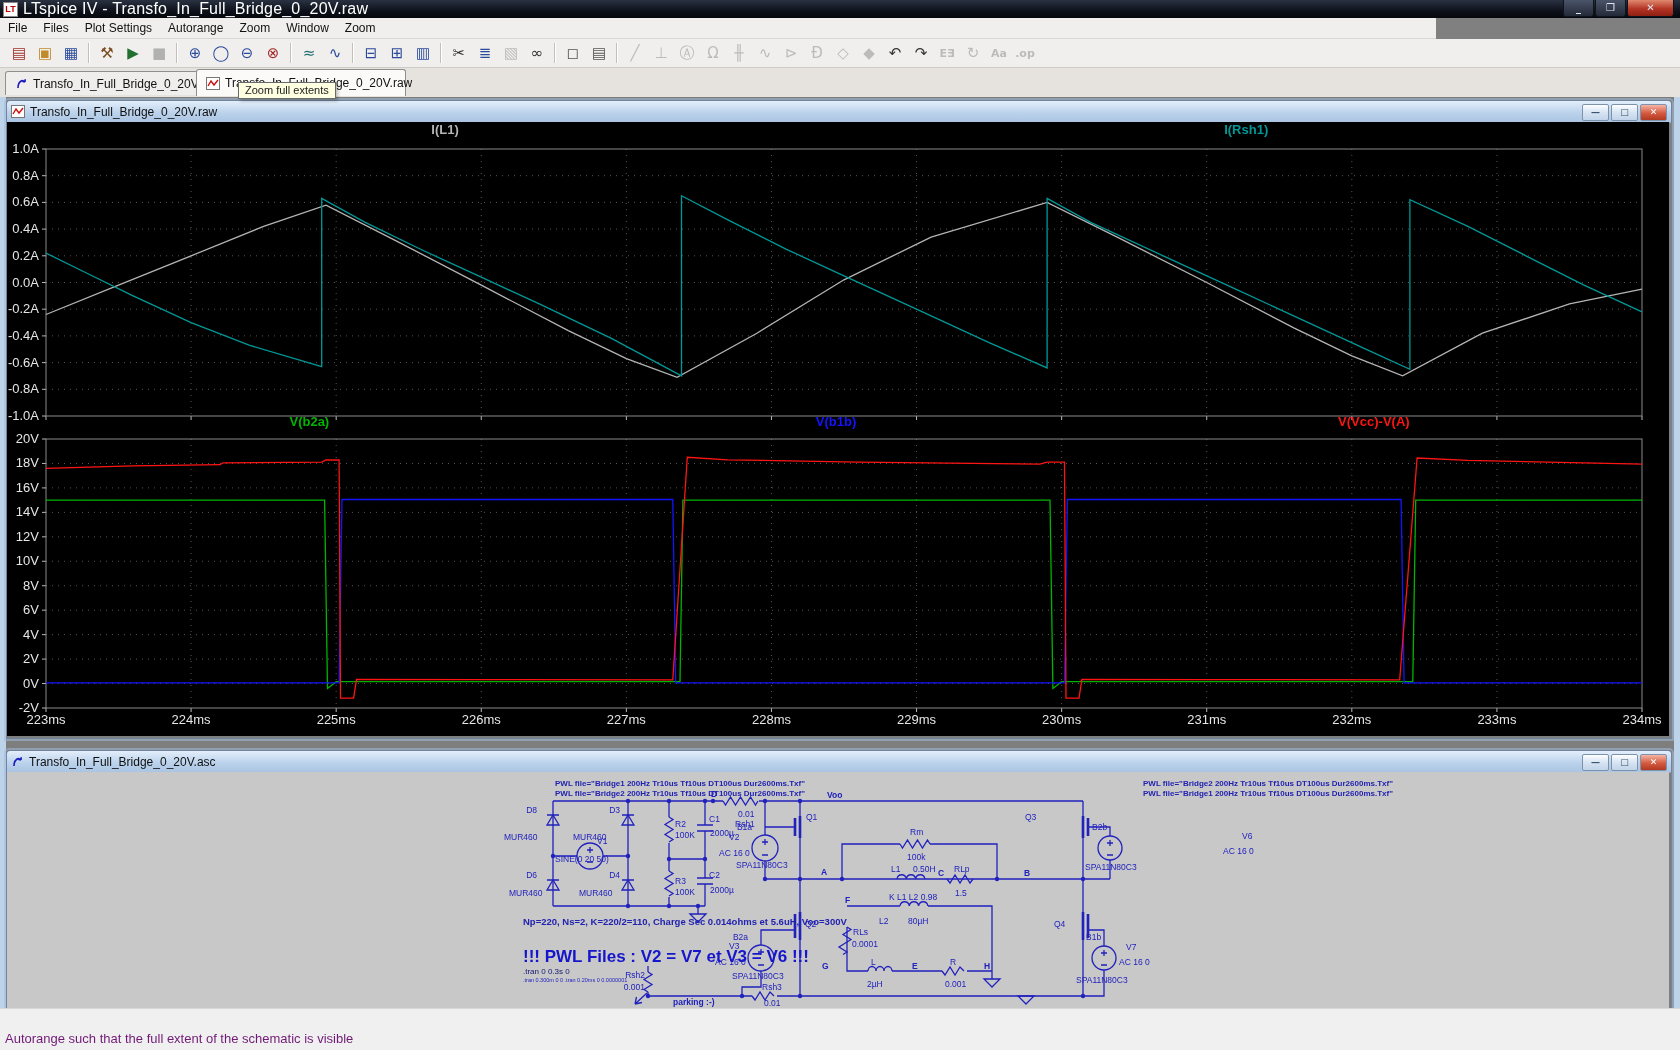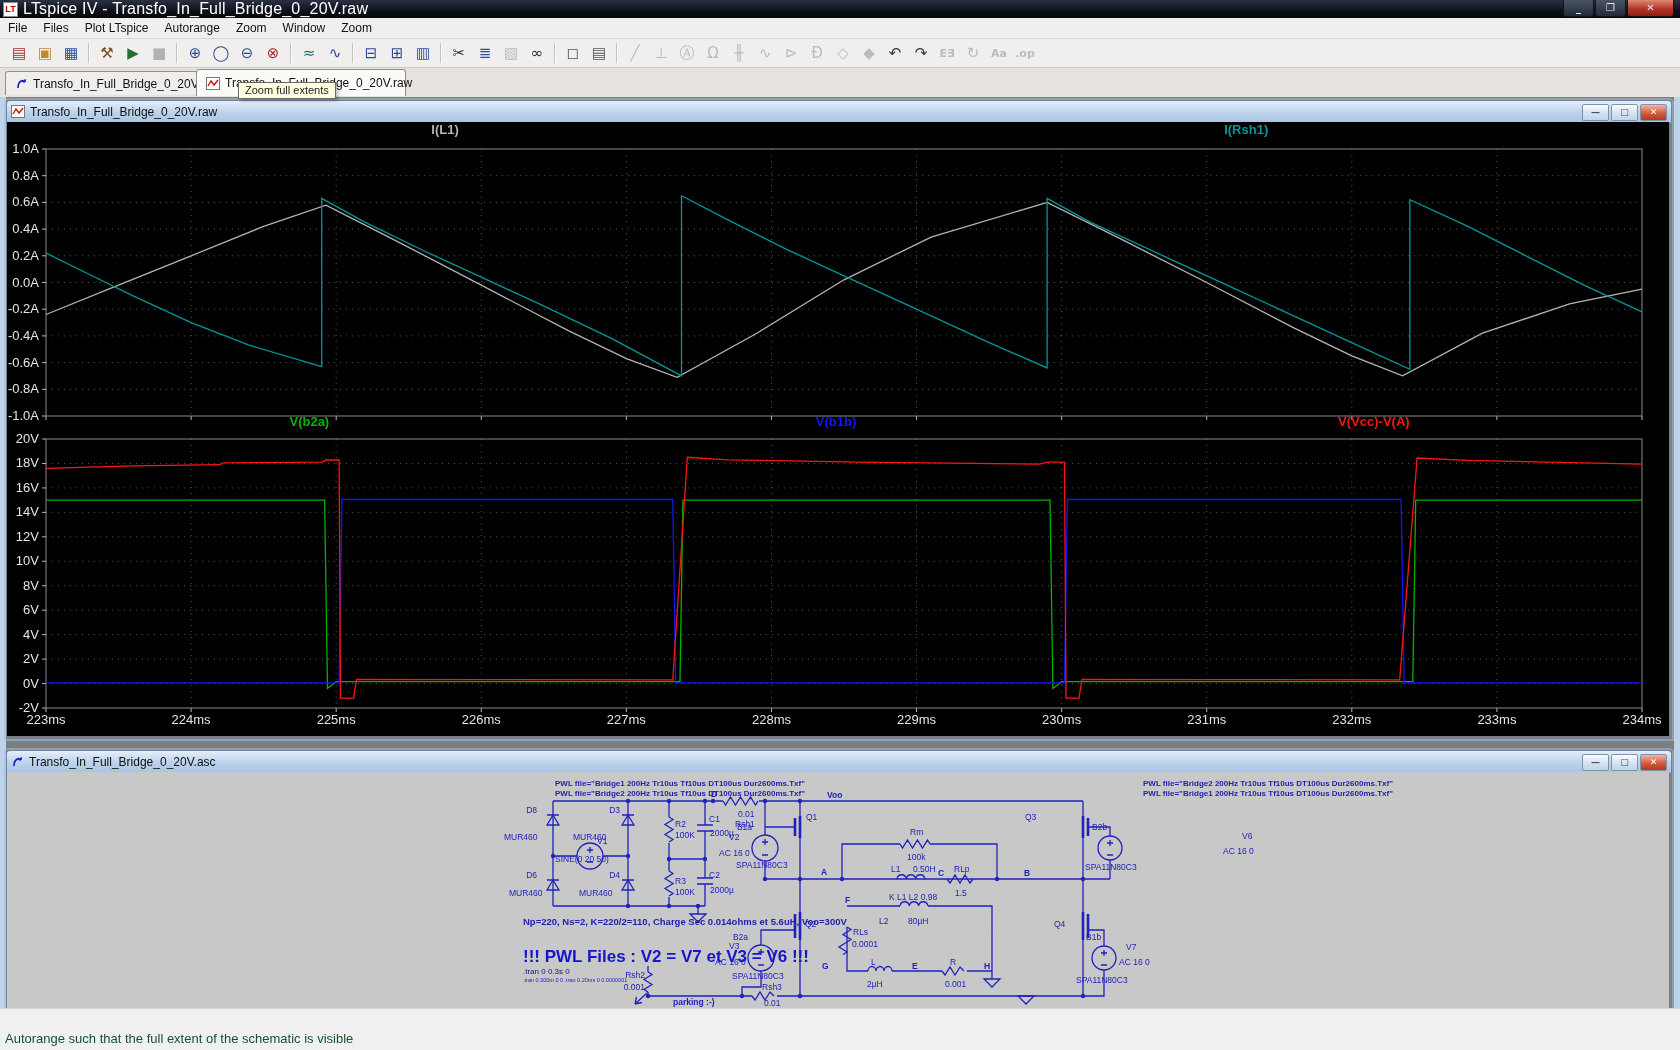--- a/index.html
+++ b/index.html
@@ -9,21 +9,21 @@
   .titlebar{position:absolute;left:0;top:0;width:1680px;height:18px;
     background:linear-gradient(#2a3242,#0d111a 60%,#05070c);display:flex;align-items:center;color:#fff;}
   .titlebar .appicon{width:13px;height:13px;margin:0 5px 0 3px;background:#fff;border:1px solid #888;
     color:#c00000;font:bold 9px/13px "Liberation Sans",sans-serif;text-align:center;}
   .titlebar .ttext{font-size:16px;letter-spacing:.2px;}
   .winbtns{position:absolute;right:6px;top:0;display:flex;}
   .winbtn{width:29px;height:16px;border:1px solid #10141c;border-top:none;
     background:linear-gradient(#4a5468,#232a38);color:#dfe6f2;font:bold 10px/15px "DejaVu Sans",sans-serif;
     text-align:center;border-radius:0 0 3px 3px;margin-left:1px;}
   .winbtn.close{width:45px;background:linear-gradient(#e0896f,#b33425 55%,#8f2013);}
-  .menubar{position:absolute;left:0;top:18px;width:1680px;height:20px;background:#f0efee;
+  .menubar{position:absolute;left:0;top:18px;width:1436px;height:20px;background:#f0efee;
     border-bottom:1px solid #d9d6d2;display:flex;align-items:center;}
   .menu-item{padding:2px 8px;font-size:12px;color:#111;}
   .toolbar{position:absolute;left:0;top:39px;width:1680px;height:29px;background:#f0efee;
     border-bottom:1px solid #cfccc8;display:flex;align-items:center;padding-left:6px;box-sizing:border-box;}
   .tbicon{width:22px;height:22px;margin:0 1px;display:flex;align-items:center;justify-content:center;
     font:15px "DejaVu Sans",sans-serif;border:1px solid transparent;border-radius:2px;}
   .tbicon.small{font-size:11px;font-weight:bold;}
   .tbicon.dis{color:#9a9a9a;opacity:.6;}
   .tbsep{width:1px;height:20px;background:#c2bfba;border-right:1px solid #fff;margin:0 4px;}
   .tabbar{position:absolute;left:0;top:68px;width:1680px;height:29px;background:#e6e3df;}
@@ -62,39 +62,39 @@
   .st{font:8.5px "Liberation Sans",sans-serif;fill:#2121bd;}
   .stb{font:bold 8.5px "Liberation Sans",sans-serif;fill:#2121bd;}
   .spwl{font:bold 8px "Liberation Sans",sans-serif;fill:#2222b0;}
   .snote{font:bold 9.5px "Liberation Sans",sans-serif;fill:#2222b0;}
   .sbig{font:bold 17px "Liberation Sans",sans-serif;fill:#1515cc;}
   .stran{font:8px "Liberation Sans",sans-serif;fill:#15156e;}
   .stiny{font:5.5px "Liberation Sans",sans-serif;fill:#2121bd;}
   
   .statusbar{position:absolute;left:0;top:1008px;width:1680px;height:42px;background:#f0f0f0;
     border-top:1px solid #d8d8d8;box-sizing:border-box;}
-  .statusbar span{position:absolute;left:5px;top:22px;font-size:13px;color:#14532d;}
+  .statusbar span{position:absolute;left:5px;top:22px;font-size:13px;color:#701a75;}
 </style>
 </head>
 <body>
 
 <div class="titlebar">
   <div class="appicon">LT</div>
   <div class="ttext">LTspice IV - Transfo_In_Full_Bridge_0_20V.raw</div>
   <div class="winbtns">
     <div class="winbtn">_</div>
     <div class="winbtn">❐</div>
     <div class="winbtn close">✕</div>
   </div>
 </div>
 
 <div class="menubar" id="menubar">
     <span class="menu-item">File</span>
     <span class="menu-item">Files</span>
-    <span class="menu-item">Plot LTspice</span>
+    <span class="menu-item">Plot Settings</span>
     <span class="menu-item">Autorange</span>
     <span class="menu-item">Zoom</span>
     <span class="menu-item">Window</span>
     <span class="menu-item">Zoom</span>
   </div>
 
 <div class="toolbar" id="toolbar">
     <div class="tbicon" style="color: rgb(160, 48, 40);">▤</div>
     <div class="tbicon" style="color: rgb(192, 138, 40);">▣</div>
     <div class="tbicon" style="color: rgb(42, 74, 154);">▦</div>

